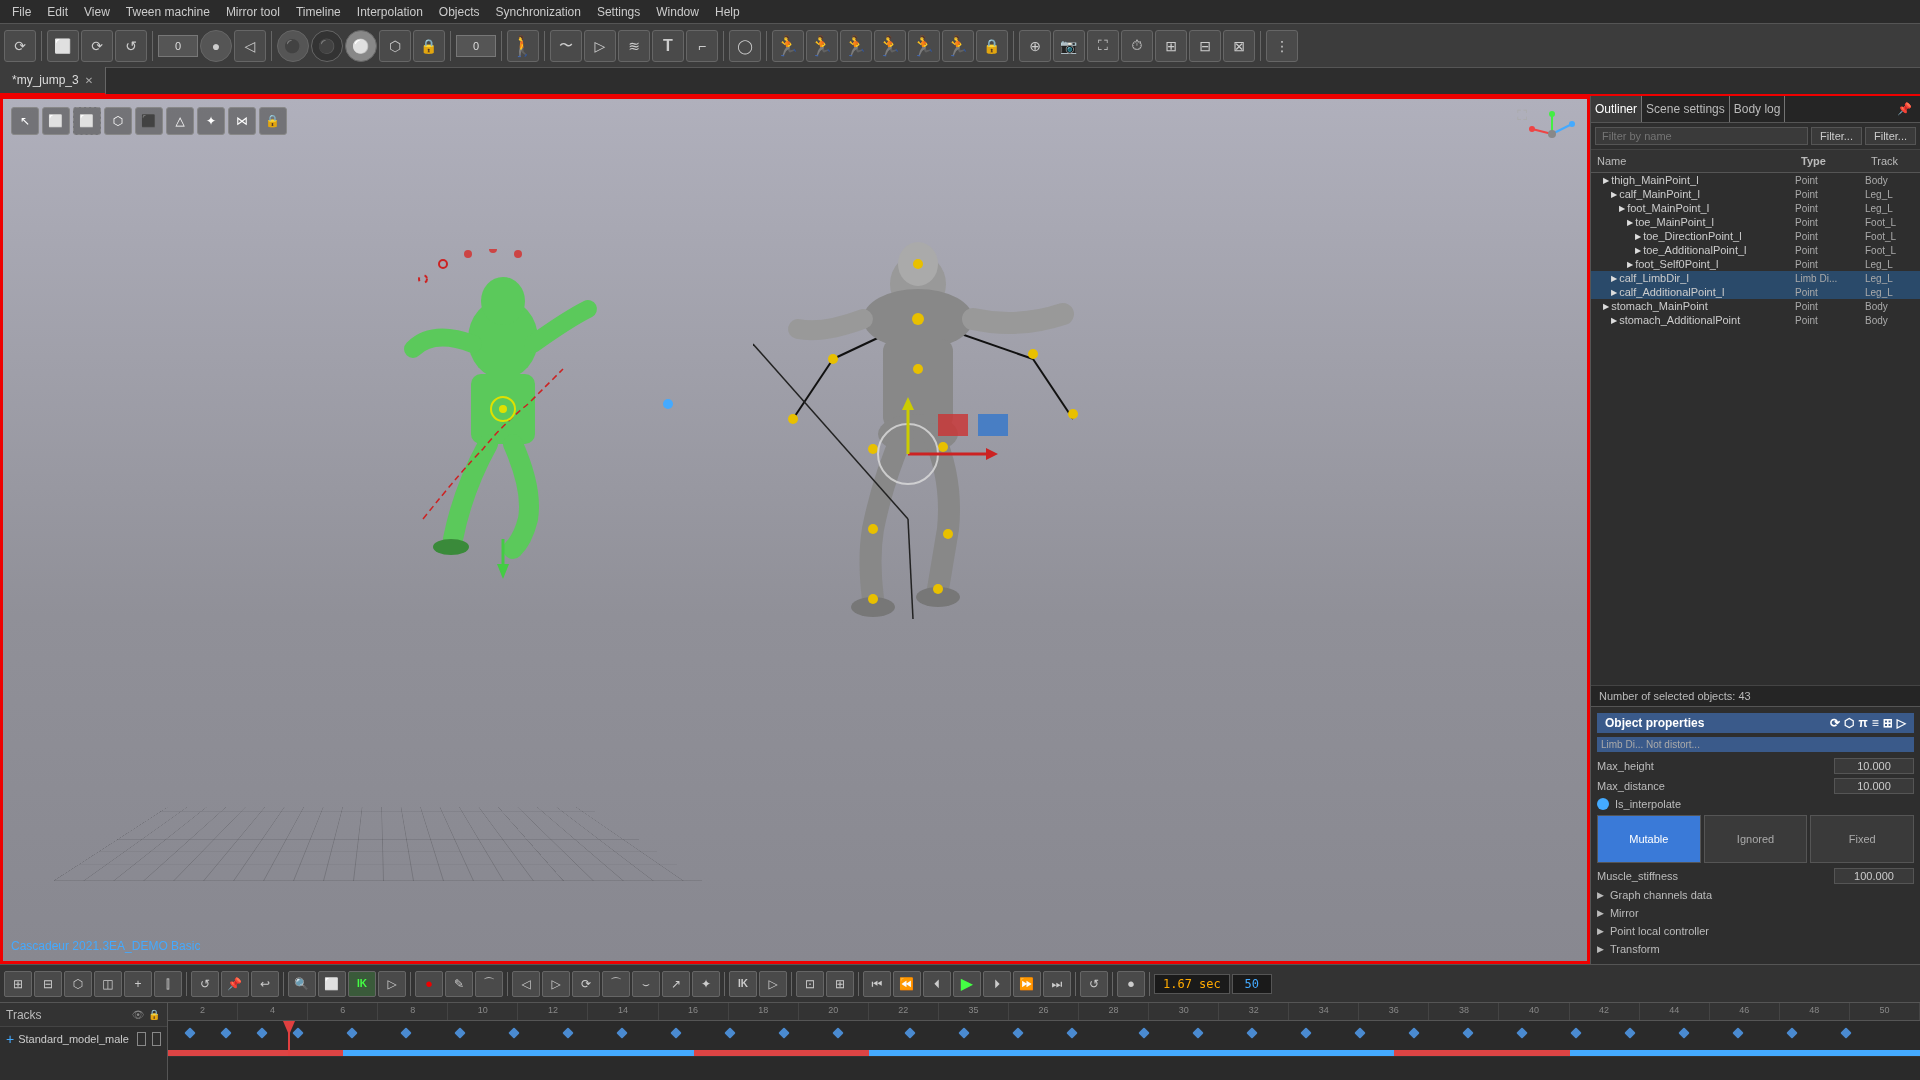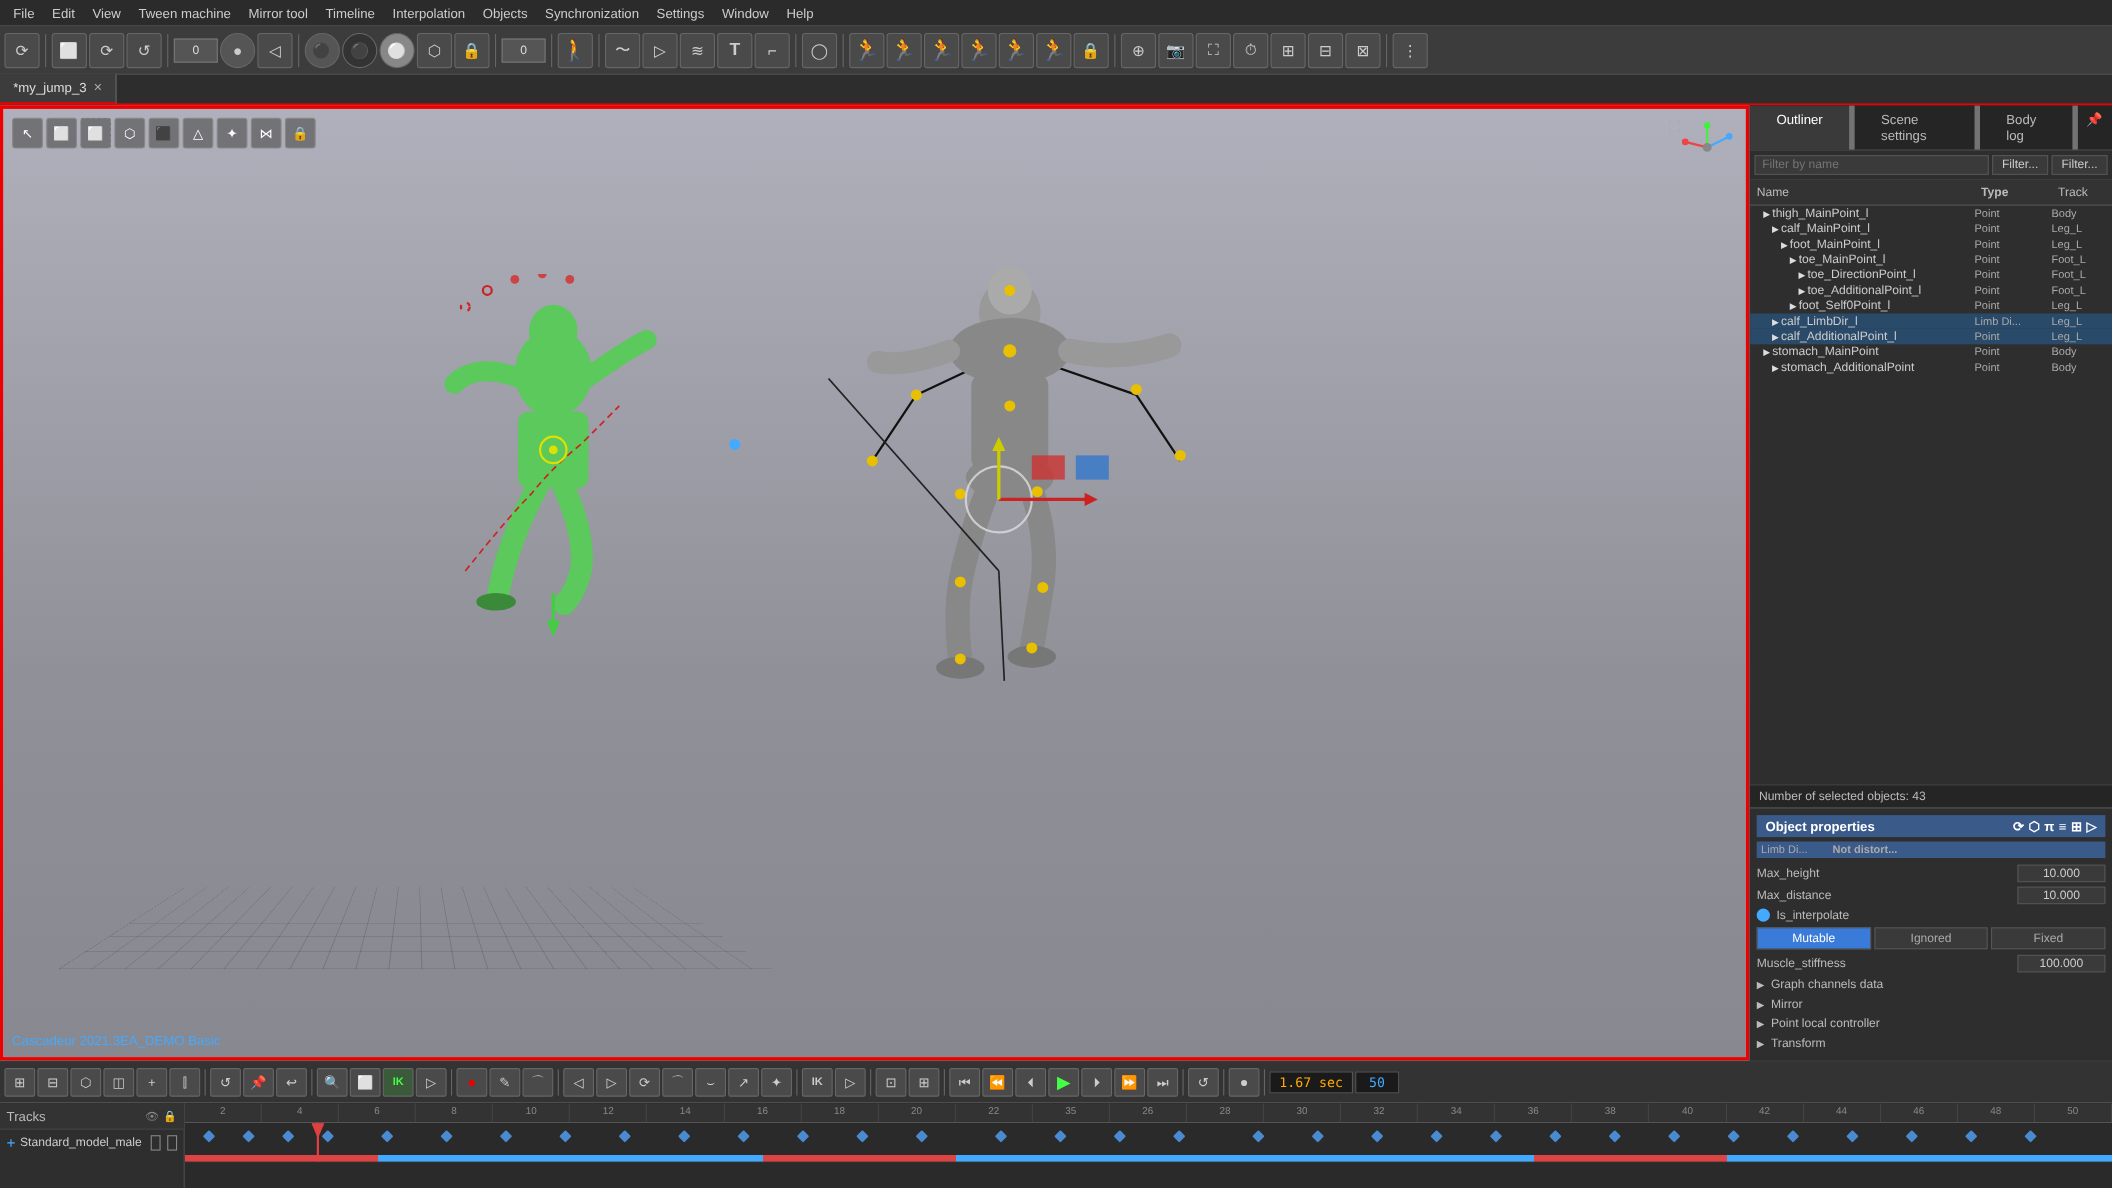--- a/index.html
+++ b/index.html
@@ -33,21 +33,21 @@
     
     #scene-bg { width: 100%; height: 100%; background: linear-gradient(to bottom, #b0b0bc 0%, #909098 60%, #888890 100%); position: relative; overflow: hidden; }
     .grid-floor { position: absolute; bottom: 80px; left: 50px; width: 650px; height: 200px; background: 
       repeating-linear-gradient(90deg, rgba(0,0,0,0.15) 0px, rgba(0,0,0,0.15) 1px, transparent 1px, transparent 30px),
       repeating-linear-gradient(0deg, rgba(0,0,0,0.15) 0px, rgba(0,0,0,0.15) 1px, transparent 1px, transparent 30px);
     transform: perspective(300px) rotateX(55deg); transform-origin: bottom center; }
 
     
     #right-panel { width: 330px; background: #2e2e2e; display: flex; flex-direction: column; border-left: 1px solid #555; }
     #panel-tabs { display: flex; background: #252525; border-bottom: 1px solid #555; }
-    .panel-tab { padding: 6px 24px; cursor: pointer; font-size: 12px; color: #bbb; border-right: 5px solid #737373; }
+    .panel-tab { padding: 6px 4px; cursor: pointer; font-size: 12px; color: #bbb; border-right: 1px solid #737373; }
     .panel-tab.active { background: #3a3a3a; color: #fff; }
     .panel-tab-pin { padding: 6px 8px; margin-left: auto; color: #888; }
 
     #filter-bar { display: flex; padding: 4px; gap: 3px; background: #2e2e2e; border-bottom: 1px solid #444; }
     .filter-input { flex: 2; background: #3a3a3a; border: 1px solid #555; color: #ccc; padding: 2px 6px; font-size: 11px; }
     .filter-btn { background: #3a3a3a; border: 1px solid #555; color: #ccc; padding: 2px 8px; font-size: 11px; cursor: pointer; }
 
     #outliner-header { display: flex; background: #333; border-bottom: 1px solid #555; padding: 3px 0; }
     .outliner-col { font-size: 11px; color: #bbb; padding: 2px 6px; }
     .outliner-col-name { flex: 1; }
@@ -62,21 +62,21 @@
     .outliner-item .item-track { width: 55px; color: #aaa; font-size: 10px; }
     .triangle { display: inline-block; margin-right: 2px; font-size: 8px; }
 
     #obj-properties { background: #2e2e2e; border-top: 1px solid #555; padding: 6px; }
     .obj-prop-title { background: #3a5a8a; color: #fff; padding: 3px 8px; font-size: 12px; font-weight: bold; display: flex; justify-content: space-between; margin-bottom: 4px; }
     .obj-prop-row { display: flex; align-items: center; padding: 2px 0; }
     .obj-prop-label { flex: 1; color: #bbb; font-size: 11px; }
     .obj-prop-value { width: 80px; background: #3a3a3a; border: 1px solid #555; color: #ccc; padding: 1px 4px; font-size: 11px; text-align: center; }
     .obj-prop-dot { width: 12px; height: 12px; border-radius: 50%; background: #4af; margin-right: 6px; }
     .obj-prop-btns { display: flex; gap: 3px; margin: 3px 0; }
-    .obj-prop-btn { flex: 1; padding: 3px; text-align: center; font-size: 11px; cursor: pointer; border: 1px solid #555; }
+    .obj-prop-btn { flex: 1; padding: 17px; text-align: center; font-size: 11px; cursor: pointer; border: 1px solid #555; }
     .obj-prop-btn.active { background: #3a7ad8; color: #fff; }
     .obj-prop-btn.inactive { background: #3a3a3a; color: #aaa; }
     .obj-prop-section { display: flex; align-items: center; padding: 3px 0; cursor: pointer; color: #bbb; font-size: 11px; }
     .obj-prop-section::before { content: '▶'; margin-right: 6px; font-size: 9px; }
 
     .status-bar-bottom { padding: 4px 8px; background: #252525; border-top: 1px solid #444; font-size: 11px; color: #bbb; }
 
     
     #timeline-area { height: 116px; background: #2a2a2a; border-top: 1px solid #555; }
     #anim-toolbar { display: flex; align-items: center; background: #333; height: 38px; padding: 0 4px; border-bottom: 1px solid #555; gap: 2px; }
@@ -417,21 +417,21 @@
           <span>⟳</span>
           <span>⬡</span>
           <span>π</span>
           <span>≡</span>
           <span>⊞</span>
           <span>▷</span>
         </span>
       </div>
       <div style="padding:2px 4px;background:#3a5a8a;font-size:10px;color:#aaa;margin-bottom:4px;">
         <span>Limb Di...</span>
-        <span style="margin-left:20px;font-weight:bold;">Not distort...</span>
+        <span style="">Not distort...</span>
       </div>
       <div class="obj-prop-row">
         <span class="obj-prop-label">Max_height</span>
         <input class="obj-prop-value" value="10.000" style="">
       </div>
       <div class="obj-prop-row">
         <span class="obj-prop-label">Max_distance</span>
         <input class="obj-prop-value" value="10.000" style="">
       </div>
       <div class="obj-prop-row">

